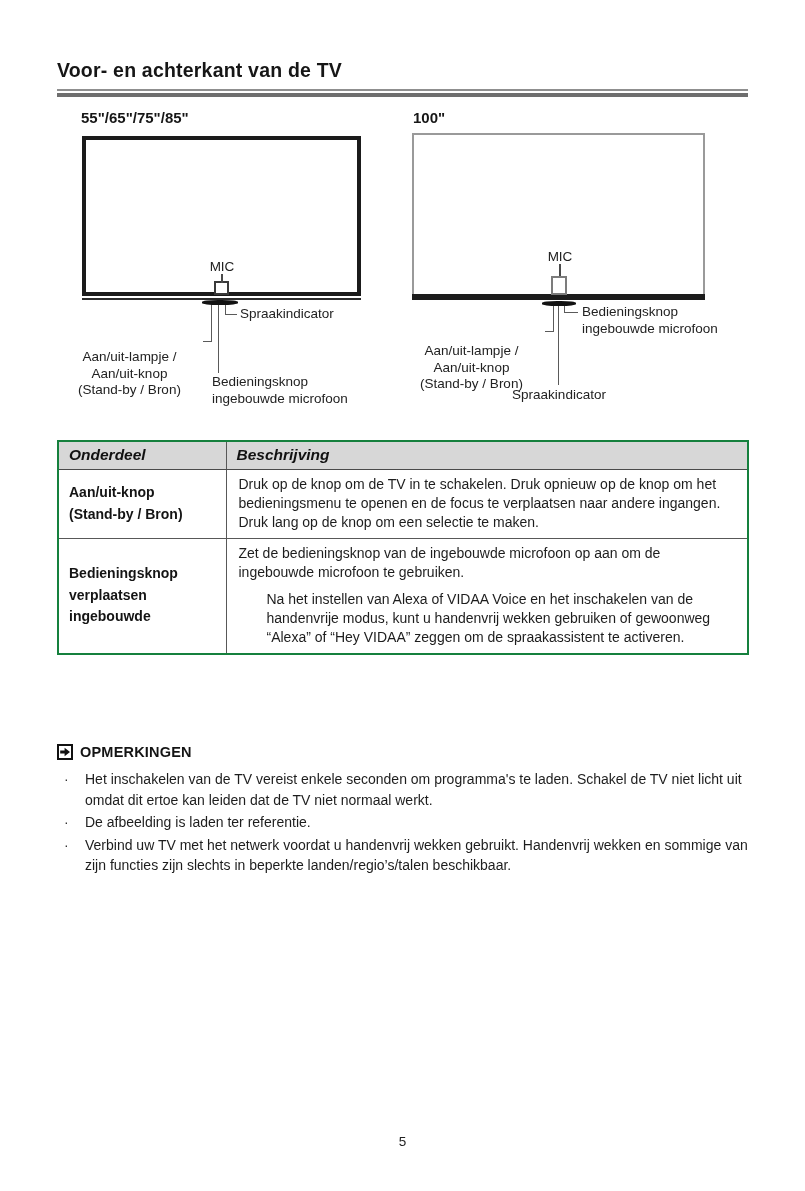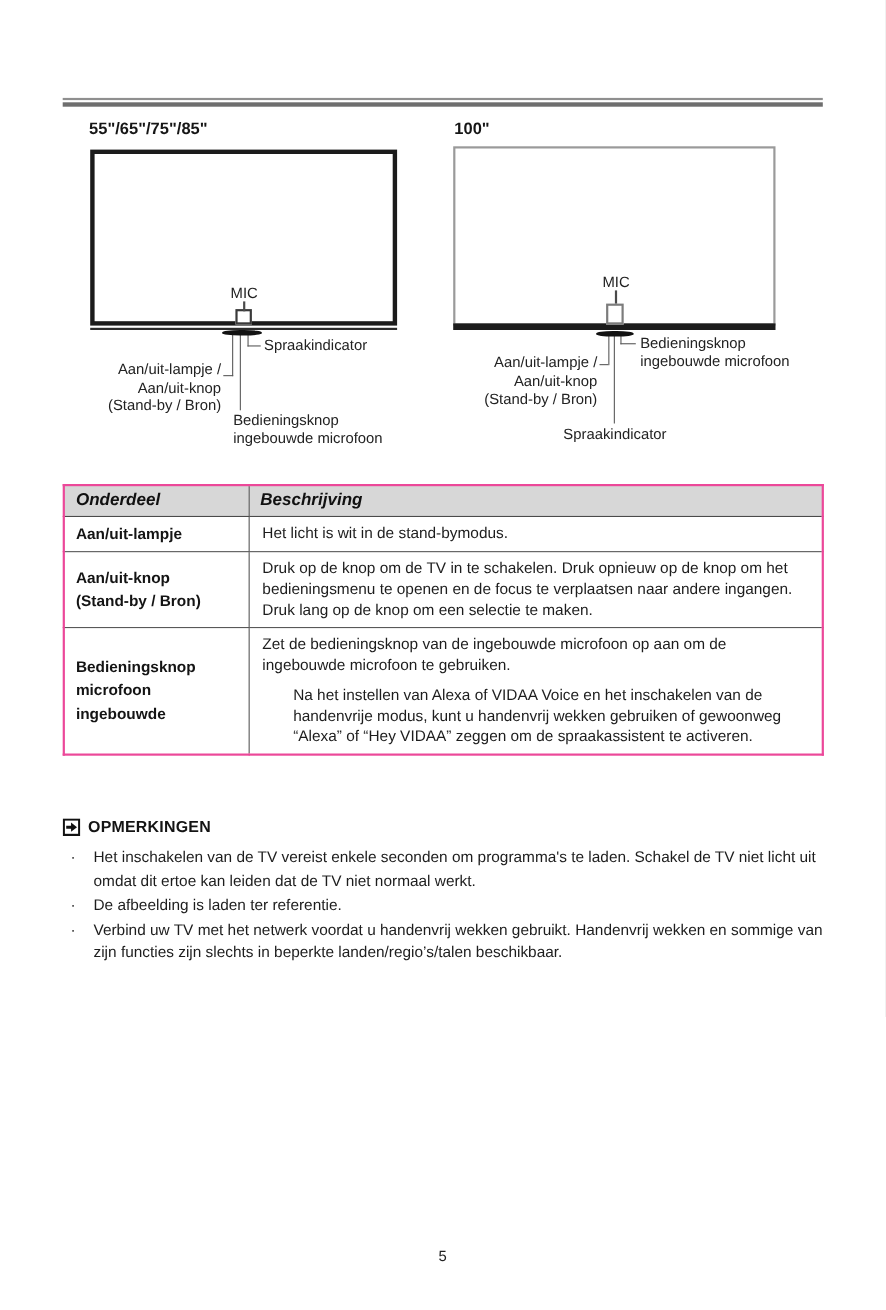--- a/index.html
+++ b/index.html
@@ -16,40 +16,40 @@
 
   
   .diag-heading { position:absolute; font-size:15px; font-weight:bold; color:#161616; }
   .tv-left  { position:absolute; left:82px;  top:136px; width:279px; height:160px; border:4px solid #1b1b1b; background:#fff; }
   .tv-left-base { position:absolute; left:82px; top:298px; width:279px; height:2px; background:#2b2b2b; }
   .tv-right { position:absolute; left:412px; top:133px; width:293px; height:163px; border:2px solid #9a9a9a; background:#fff; }
   .tv-right-bar { position:absolute; left:412px; top:294px; width:293px; height:6px; background:#1c1c1c; }
 
   .lbl { position:absolute; font-size:13.5px; color:#222; line-height:16.5px; }
   .lbl.center { text-align:center; }
-  .lbl.right  { text-align:right; }
+  .lbl.right  { text-align:center;margin-top:21px; }
 
   .mic-box { position:absolute; background:#fff; border:2px solid #3a3a3a; z-index:3; }
   .mic-box.left  { left:214px; top:281px; width:15px; height:14px; }
   .mic-box.right { left:551px; top:276px; width:16px; height:19px; border-color:#7c7c7c; }
   .stem { position:absolute; width:1.5px; background:#4a4a4a; z-index:4; }
   .blob { position:absolute; height:4.5px; background:#121212; border-radius:45%; z-index:2; }
 
   .ln { position:absolute; background:#5a5a5a; z-index:1; }
   .ln.v { width:1.4px; }
   .ln.h { height:1.4px; }
 
   
   .parts-table {
     position:absolute; left:57px; top:440px; width:692px;
     border-collapse:collapse; table-layout:fixed; font-size:14px;
   }
   .parts-table col.c1 { width:168px; }
   .parts-table th, .parts-table td { border:1px solid #585858; vertical-align:middle; }
-  .parts-table { border:2px solid #ec4899;padding-left:35px; }
+  .parts-table { border:2px solid #15803d;padding-left:35px; }
   .parts-table th {
     background:#d7d7d7; font-style:italic; font-weight:bold; font-size:15.5px;
     text-align:left; padding:4px 10px; height:28px; color:#111;
     border-bottom:1.5px solid #4a4a4a;
   }
   .parts-table td.item { font-weight:bold; padding:5px 8px 5px 10px; line-height:21.5px; color:#141414; }
   .parts-table td.desc { padding:5px 10px 6px 12px; line-height:19px; color:#1d1d1d; }
   .parts-table td.desc p { margin:0; }
   .parts-table td.desc p + p { margin-top:8px;margin-left:28px; }
   .parts-table tr.r1 td { height:28px; }
@@ -66,20 +66,21 @@
   .notes-list .note-text { flex:1; }
 
   
   .page-number { position:absolute; left:0; top:1134px; width:100%; text-align:center; font-size:13.5px; color:#222; }
 </style>
 </head>
 <body>
 
 <div class="page">
 
+  <h1 class="doc-title">Voor- en achterkant van de TV</h1>
   <div class="rule-thin"></div>
   <div class="rule-thick"></div>
 
   <div class="diag-heading" style="left:81px; top:109px;">55"/65"/75"/85"</div>
   <div class="tv-left"></div>
   <div class="tv-left-base"></div>
 
   <div class="lbl center" style="left:206px; top:259px; width:32px;">MIC</div>
   <div class="stem" style="left:221px; top:274px; height:9px;"></div>
   <div class="mic-box left"></div>
@@ -133,41 +134,33 @@
         <col class="c1">
         <col class="c2">
       </colgroup>
     <thead>
       <tr>
         <th>Onderdeel</th>
         <th>Beschrijving</th>
       </tr>
     </thead>
     <tbody>
-      <tr class="r1">
-        <td class="item">
-          <div>Aan/uit-lampje</div>
-        </td>
-        <td class="desc">
-          <p>Het licht is wit in de stand-bymodus.</p>
-        </td>
-      </tr>
       <tr class="r2">
         <td class="item">
           <div>Aan/uit-knop</div>
           <div>(Stand-by / Bron)</div>
         </td>
         <td class="desc">
           <p>Druk op de knop om de TV in te schakelen. Druk opnieuw op de knop om het bedieningsmenu te openen en de focus te verplaatsen naar andere ingangen. Druk lang op de knop om een selectie te maken.</p>
         </td>
       </tr>
       <tr class="r3">
         <td class="item">
           <div>Bedieningsknop</div>
-          <div>microfoon</div>
+          <div>verplaatsen</div>
           <div>ingebouwde</div>
         </td>
         <td class="desc">
           <p>Zet de bedieningsknop van de ingebouwde microfoon op aan om de ingebouwde microfoon te gebruiken.</p>
           <p>Na het instellen van Alexa of VIDAA Voice en het inschakelen van de handenvrije modus, kunt u handenvrij wekken gebruiken of gewoonweg “Alexa” of “Hey VIDAA” zeggen om de spraakassistent te activeren.</p>
         </td>
       </tr>
     </tbody>
   </table>
 

